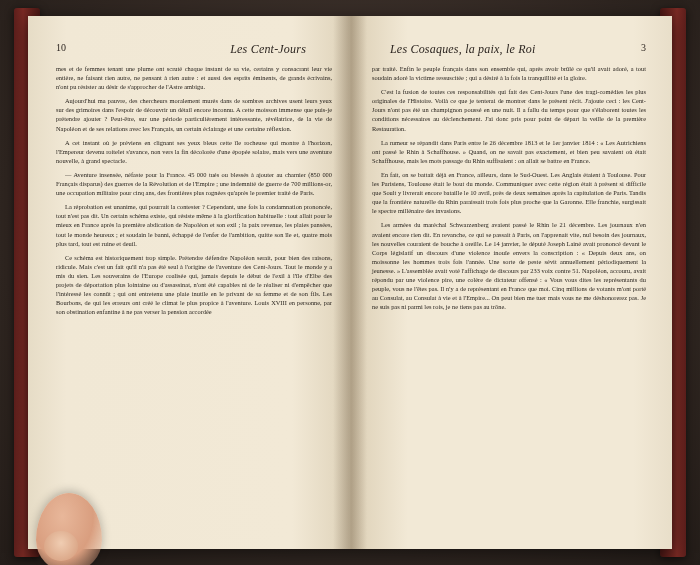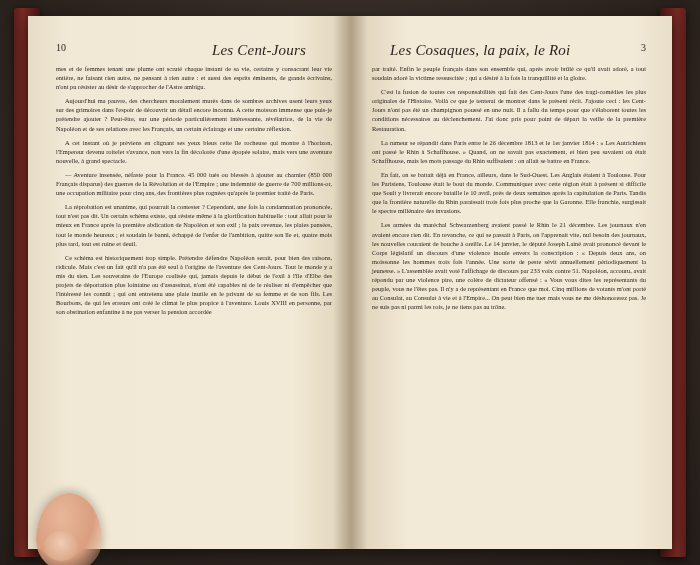--- a/index.html
+++ b/index.html
@@ -80,21 +80,21 @@
     bottom: 0;
     width: 34px;
     transform: translateX(-50%);
     background: linear-gradient(90deg, rgba(0,0,0,0) 0%, rgba(90,70,45,.30) 45%, rgba(90,70,45,.34) 55%, rgba(0,0,0,0) 100%);
     pointer-events: none;
   }
 
   
   .running-head {
     font-style: italic;
-    font-size: 15px;
+    font-size: 12px;
     letter-spacing: .2px;
     color: #2c2520;
     height: 14px;
     margin-bottom: 2px;
   }
   .page.left .running-head { text-align: right; padding-right: 26px; }
   .page.right .running-head { text-align: left; padding-left: 18px; }
 
   .folio {
     position: absolute;

